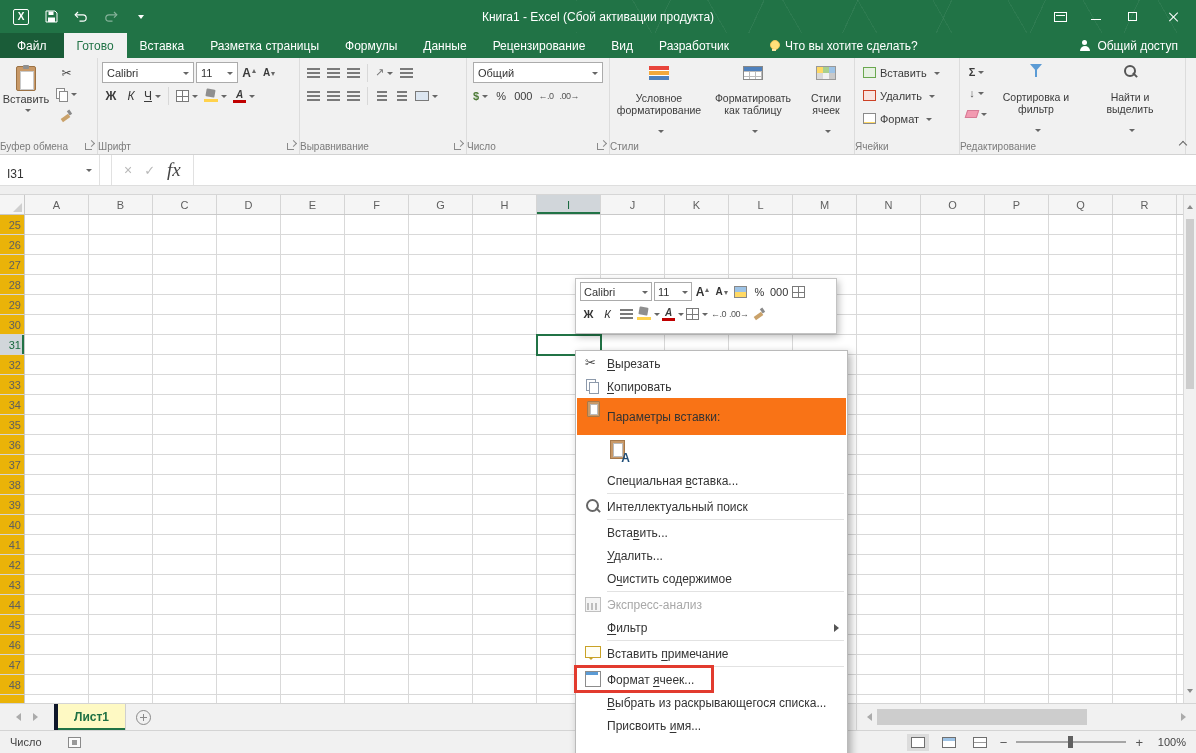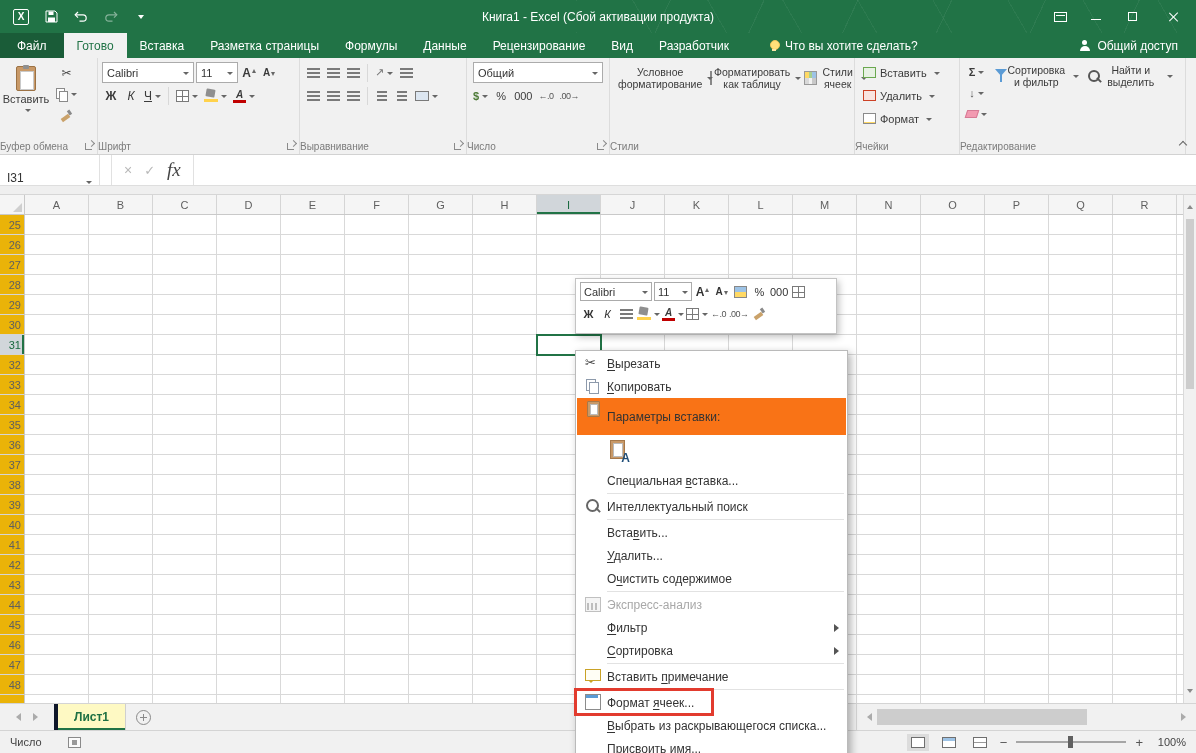--- a/index.html
+++ b/index.html
@@ -91,21 +91,21 @@
 .clip-big::before{content:"";position:absolute;left:3px;top:4px;width:12px;height:17px;background:#fff;border:1px solid #c9c9c9}
 .clip-big::after{content:"";position:absolute;left:6px;top:-2px;width:6px;height:4px;background:#8f8f8f;border-radius:1px}
 .clipcol{display:flex;flex-direction:column;gap:1px;padding-left:4px}
 .scis{font-size:12px;color:#444;font-style:normal}
 .copy-ic{position:relative;width:12px;height:13px;display:inline-block}
 .copy-ic::before{content:"";position:absolute;left:0;top:0;width:7px;height:9px;border:1px solid #8a8a8a;background:#fff}
 .copy-ic::after{content:"";position:absolute;left:3px;top:3px;width:7px;height:9px;border:1px solid #8a8a8a;background:#fff}
 .brush-ic{position:relative;width:13px;height:13px;display:inline-block}
 .brush-ic::before{content:"";position:absolute;left:1px;top:7px;width:9px;height:4px;background:#caa26a;transform:rotate(-35deg)}
 .brush-ic::after{content:"";position:absolute;left:8px;top:1px;width:3px;height:5px;background:#8a8a8a;transform:rotate(-35deg)}
-.bigbtn{display:flex;align-items:center;gap:2px;padding:3px 4px 0;font-size:10.5px;line-height:1.15;
+.bigbtn{display:flex;flex-direction:column;align-items:center;gap:12px;padding:3px 4px 0;font-size:10.5px;line-height:1.15;
   text-align:center;color:#3b3b3b;max-width:94px}
 .cf-ic{width:20px;height:14px;display:block;background:linear-gradient(to bottom,#e8453c 0 4px,#fff 4px 5px,#f3a93c 5px 9px,#fff 9px 10px,#4f81bd 10px 14px)}
 .ft-ic{width:20px;height:14px;display:block;border:1px solid #888;background-color:#fff;
   background-image:linear-gradient(#4f81bd 0 4px,transparent 4px),
     repeating-linear-gradient(to right,transparent 0 5px,#bbb 5px 6px),
     repeating-linear-gradient(to bottom,transparent 0 4px,#bbb 4px 5px)}
 .cs-ic{width:20px;height:14px;display:block;border:1px solid #999;
   background:linear-gradient(to right,#ffd965 0 33%,#a9d08e 33% 66%,#9dc3e6 66% 100%) top/100% 50% no-repeat,
              linear-gradient(to right,#d9d9d9 0 33%,#f2f2f2 33% 66%,#c9c9c9 66% 100%) bottom/100% 50% no-repeat}
 .cellrow{display:flex;align-items:center;gap:4px;height:23px;padding:0 8px;color:#3b3b3b;font-size:11px}
@@ -119,21 +119,21 @@
 .eraser-ic{width:12px;height:8px;background:#f29ab1;border:1px solid #d67a95;transform:skewX(-18deg);display:inline-block}
 .sf-ic{position:relative;width:16px;height:15px;display:block}
 .sf-ic::before{content:"";position:absolute;left:2px;top:0;width:0;height:0;border-left:6px solid transparent;border-right:6px solid transparent;border-top:7px solid #5b9bd5}
 .sf-ic::after{content:"";position:absolute;left:7px;top:6px;width:2px;height:7px;background:#5b9bd5}
 .mag-ic{position:relative;width:15px;height:15px;display:block}
 .mag-ic::before{content:"";position:absolute;left:1px;top:1px;width:8px;height:8px;border:2px solid #555;border-radius:50%}
 .mag-ic::after{content:"";position:absolute;left:9px;top:10px;width:6px;height:2px;background:#555;transform:rotate(45deg)}
 
 
 .fbar{position:absolute;top:155px;left:0;right:0;height:31px;background:#fff;border-bottom:1px solid #dedede;display:flex;align-items:stretch;z-index:27}
-.namebox{width:100px;display:flex;align-items:flex-end;padding:0 7px;border-right:1px solid #e1e1e1;font-size:12px;color:#333}
+.namebox{width:100px;display:flex;align-items:flex-start;padding:12px 7px;border-right:1px solid #e1e1e1;font-size:12px;color:#333}
 .namebox .dd{margin-left:auto}
 .fsplit{width:12px;border-right:1px solid #e1e1e1}
 .fxzone{display:flex;align-items:center;gap:12px;padding:0 12px;border-right:1px solid #e1e1e1}
 .fx-x{color:#b8b8b8;font-size:14px}
 .fx-ok{color:#b8b8b8;font-size:13px}
 .fx{font-style:italic;font-family:"Liberation Serif","DejaVu Serif",serif;color:#444;font-size:19px}
 .finput{flex:1}
 .fspacer{position:absolute;top:186px;left:0;right:0;height:9px;background:#efefef;border-bottom:1px solid #d6d6d6;z-index:26}
 
 
@@ -699,25 +699,20 @@
         <div class="msep"></div>
         <div class="mi disabled">
           <span class="mic quick-analysis-icon"></span>
           <span class="mlab">Экспресс-анализ</span>
         </div>
         <div class="mi">
           <span class="mic "></span>
           <span class="mlab"><u>Ф</u>ильтр</span>
           <i class="subarrow"></i>
         </div>
-        <div class="mi">
-          <span class="mic "></span>
-          <span class="mlab"><u>С</u>ортировка</span>
-          <i class="subarrow"></i>
-        </div>
         <div class="msep"></div>
         <div class="mi">
           <span class="mic comment-icon"></span>
           <span class="mlab">Вставить <u>п</u>римечание</span>
         </div>
         <div class="msep"></div>
         <div class="mi">
           <span class="mic format-cells-icon"></span>
           <span class="mlab">Формат <u>я</u>чеек...</span>
           <i class="anno" style="border-color: rgb(226, 59, 46);"></i>

